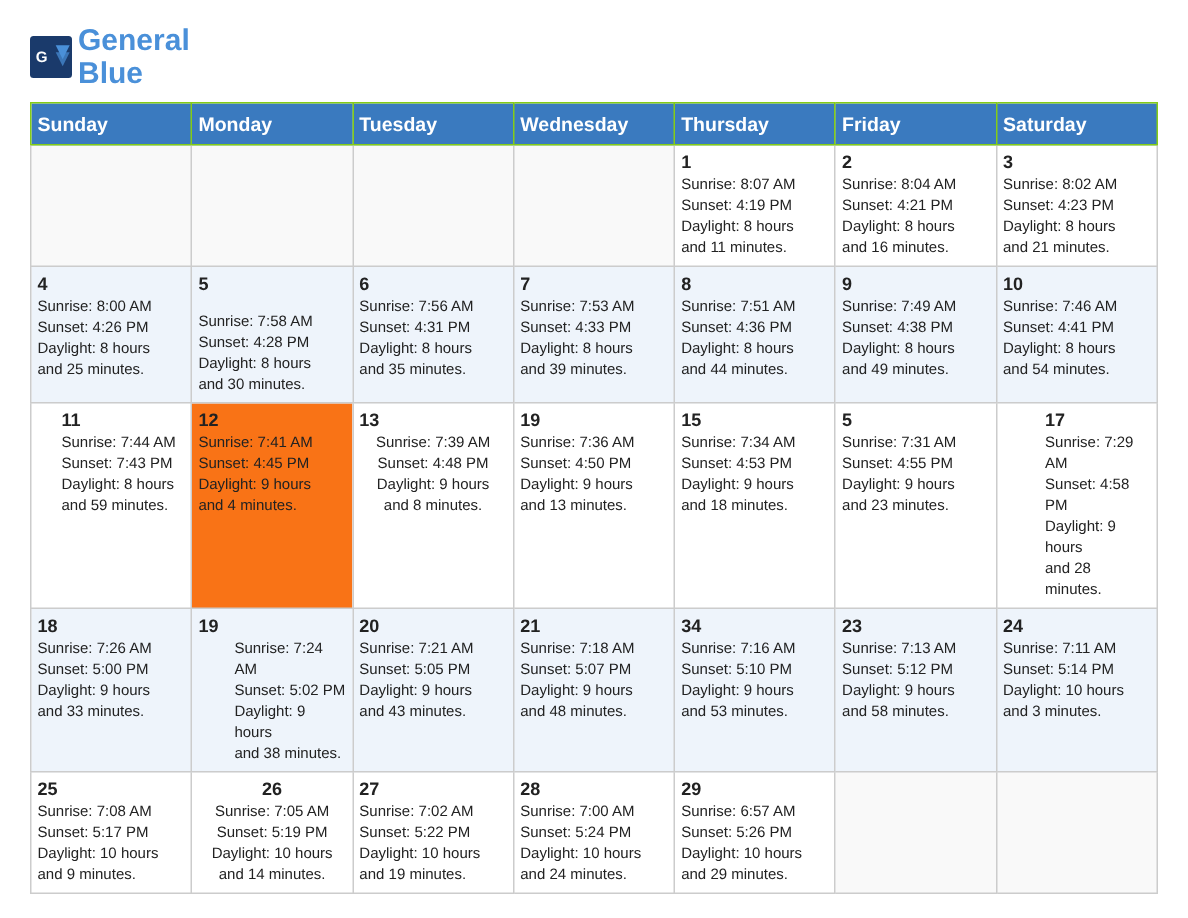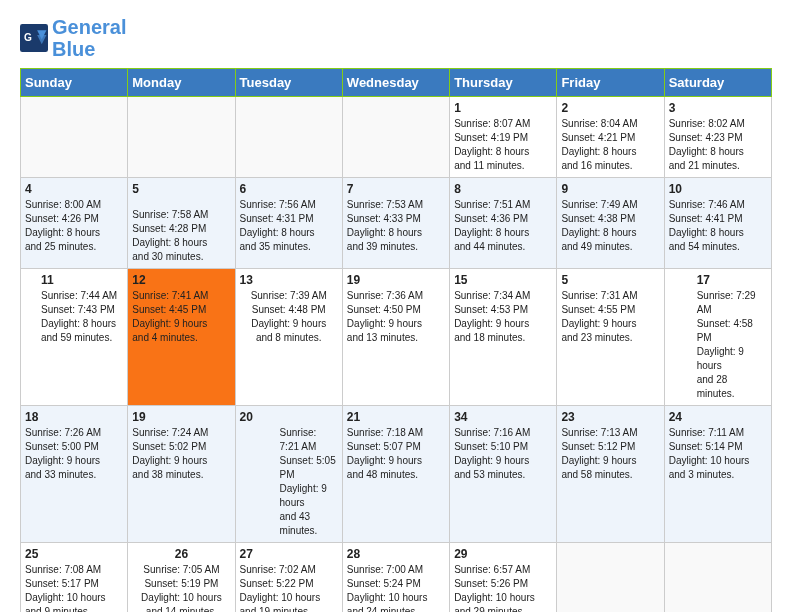--- a/index.html
+++ b/index.html
@@ -193,28 +193,28 @@
         <tr>
           <td style="background: rgb(238, 244, 251);">
             <div class="day-num">18</div>
             <div class="day-info" style="white-space: pre-line;">Sunrise: 7:26 AM
 Sunset: 5:00 PM
 Daylight: 9 hours
 and 33 minutes.</div>
           </td>
           <td style="background: rgb(238, 244, 251);">
             <div class="day-num">19</div>
-            <div class="day-info" style="white-space: pre-line;">Sunrise: 7:24 AM
+            <div class="day-info" style="white-space: pre-line; margin-left: 24px;">Sunrise: 7:24 AM
 Sunset: 5:02 PM
 Daylight: 9 hours
 and 38 minutes.</div>
           </td>
           <td style="background: rgb(238, 244, 251);">
             <div class="day-num">20</div>
-            <div class="day-info" style="white-space: pre-line; margin-left: 40px;">Sunrise: 7:21 AM
+            <div class="day-info" style="white-space: pre-line;">Sunrise: 7:21 AM
 Sunset: 5:05 PM
 Daylight: 9 hours
 and 43 minutes.</div>
           </td>
           <td style="background: rgb(238, 244, 251);">
             <div class="day-num">21</div>
             <div class="day-info" style="white-space: pre-line;">Sunrise: 7:18 AM
 Sunset: 5:07 PM
 Daylight: 9 hours
 and 48 minutes.</div>

